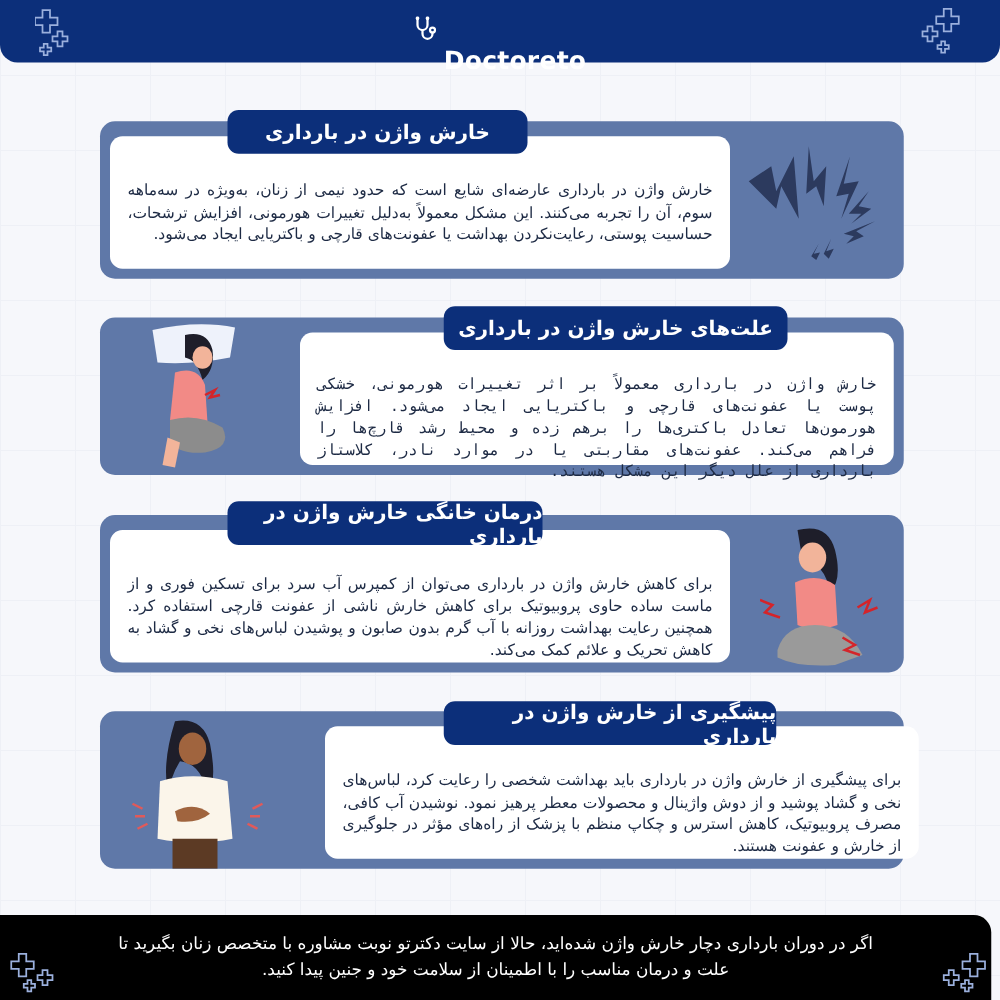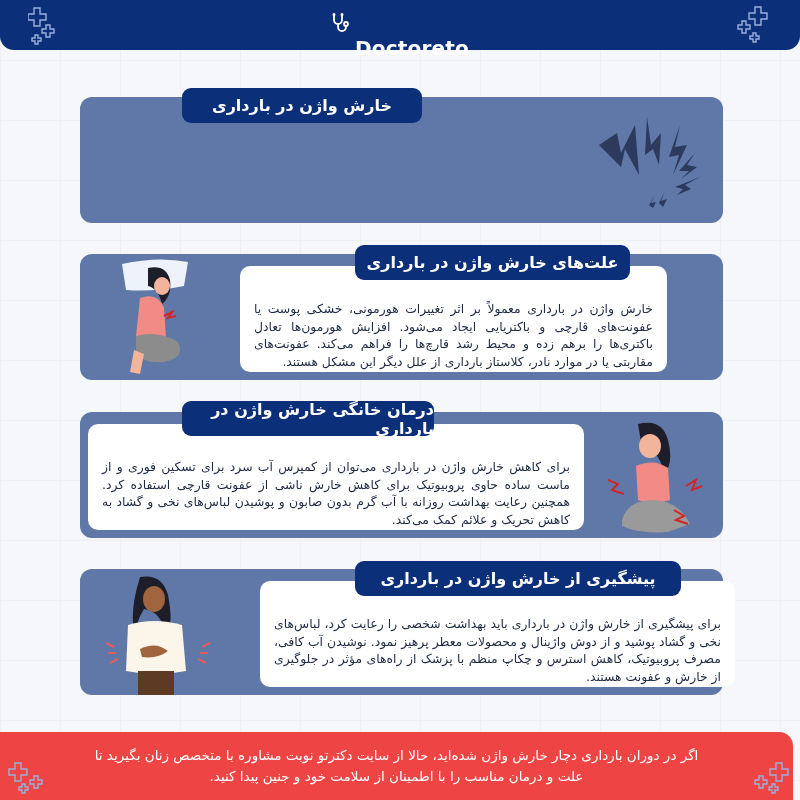--- a/index.html
+++ b/index.html
@@ -43,21 +43,21 @@
     position: absolute; height: 35px;
     background: #0c2f7a; border-radius: 9px;
     color: #fff; font-weight: bold; font-size: 16px;
     display: flex; align-items: center; justify-content: center;
     direction: rtl;
     z-index: 2;
   }
   .illus { position: absolute; }
   .footer {
     position: absolute; left: 0; top: 732px; width: 793px; height: 68px;
-    background: #ef4444; border-radius: 0 14px 0 0;
+    background: #000000; border-radius: 0 14px 0 0;
     color: #fff; font-size: 13.5px; line-height: 21px;
     direction: rtl; text-align: center;
     display: flex; align-items: center; justify-content: center;
     padding: 0 86px;
   }
 </style>
 </head>
 <body>
 
 <div class="bg-pattern"></div>
@@ -85,38 +85,41 @@
   <div class="cross-cluster" style="right:30px; top:5px;">
     <svg width="34" height="40" viewBox="0 0 34 40" fill="none" stroke="#9bb0dd" stroke-width="1.4">
       <path d="M19 2h6v6h6v6h-6v6h-6v-6h-6V8h6z"></path>
       <path d="M6 16h4v4h4v4h-4v4H6v-4H2v-4h4z"></path>
       <path d="M17 28h3v3h3v3h-3v3h-3v-3h-3v-3h3z"></path>
     </svg>
   </div>
 </div>
 
 <div class="card" style="top:97px;">
+  <div class="card-inner" style="left:8px; width:496px; padding-top:34px;">
+    <p>خارش واژن در بارداری عارضه‌ای شایع است که حدود نیمی از زنان، به‌ویژه در سه‌ماهه سوم، آن را تجربه می‌کنند. این مشکل معمولاً به‌دلیل تغییرات هورمونی، افزایش ترشحات، حساسیت پوستی، رعایت‌نکردن بهداشت یا عفونت‌های قارچی و باکتریایی ایجاد می‌شود.</p>
+  </div>
   <div class="illus" style="left:515px; top:18px;">
     <svg width="115" height="95" viewBox="0 0 115 95" fill="#2c3a5e">
       <path d="M4 30 L22 18 L26 38 L40 10 L44 60 L30 34 L26 52 Z"></path>
       <path d="M52 2 L56 30 L66 18 L64 50 L58 34 L50 40 Z"></path>
       <path d="M85 10 L80 32 L92 30 L78 60 L84 40 L74 42 Z"></path>
       <path d="M100 38 L92 50 L102 52 L86 64 L94 56 L84 56 Z"></path>
       <path d="M105 62 L90 70 L96 74 L82 80 L88 74 L80 72 Z"></path>
       <path d="M70 76 L66 86 L72 84 L68 92 L64 88 Z"></path>
       <path d="M60 80 L56 88 L61 87 L58 93 L54 90 Z"></path>
     </svg>
   </div>
 </div>
 <div class="pill" style="left:182px; top:88px; width:240px;">
   <span>خارش واژن در بارداری</span>
 </div>
 
 <div class="card" style="top:254px;">
-  <div class="card-inner" style="left:160px; width:427px; padding-top:34px;">
+  <div class="card-inner" style="left:160px; width:475px; padding-top:34px;font-family:Liberation Mono, monospace;">
     <p>خارش واژن در بارداری معمولاً بر اثر تغییرات هورمونی، خشکی پوست یا عفونت‌های قارچی و باکتریایی ایجاد می‌شود. افزایش هورمون‌ها تعادل باکتری‌ها را برهم زده و محیط رشد قارچ‌ها را فراهم می‌کند. عفونت‌های مقاربتی یا در موارد نادر، کلاستاز بارداری از علل دیگر این مشکل هستند.</p>
   </div>
   <div class="illus" style="left:38px; top:2px;">
     <svg width="80" height="122" viewBox="0 0 80 122">
       <path d="M4 8 Q40 0 70 6 L66 30 Q36 36 8 34 Z" fill="#eef2fb"></path>
       <path d="M30 12 Q48 8 52 24 Q54 40 44 48 Q40 32 30 30 Z" fill="#1e1e2a"></path>
       <ellipse cx="44" cy="30" rx="8" ry="9" fill="#f2b49a"></ellipse>
       <path d="M22 42 Q40 36 46 52 L48 82 Q30 86 18 80 Z" fill="#f28a86"></path>
       <path d="M18 80 Q40 74 60 86 Q68 102 46 106 Q24 108 18 96 Z" fill="#8c8c8c"></path>
       <path d="M16 94 L12 116 L22 118 L26 98 Z" fill="#f2b49a"></path>
@@ -157,21 +160,21 @@
       <path d="M38 2 Q60 -2 66 20 Q72 50 64 62 Q60 36 42 34 Q32 50 34 64 Q26 40 38 2 Z" fill="#1e1e2a"></path>
       <ellipse cx="52" cy="24" rx="11" ry="13" fill="#a0643e"></ellipse>
       <path d="M26 50 Q52 42 80 50 L84 96 Q54 102 24 96 Z" fill="#fbf5ea"></path>
       <path d="M36 96 L72 96 L72 120 L36 120 Z" fill="#5c3a24"></path>
       <path d="M38 74 Q54 66 66 76 Q56 84 40 82 Z" fill="#a0643e"></path>
       <path d="M4 68 L12 72 M6 78 L14 78 M8 88 L16 84" stroke="#e05a5a" stroke-width="2"></path>
       <path d="M108 68 L100 72 M106 78 L98 78 M104 88 L96 84" stroke="#e05a5a" stroke-width="2"></path>
     </svg>
   </div>
 </div>
-<div class="pill" style="left:355px; top:561px; width:326px;">
+<div class="pill" style="left:355px; top:561px; width:266px;">
   <span>پیشگیری از خارش واژن در بارداری</span>
 </div>
 
 <div class="footer">
   <div class="cross-cluster" style="left:8px; top:30px;">
     <svg width="36" height="34" viewBox="0 0 36 34" fill="none" stroke="#9bb0dd" stroke-width="1.4">
       <path d="M7 1h6v6h6v6h-6v6H7v-6H1V7h6z"></path>
       <path d="M26 14h4v4h4v4h-4v4h-4v-4h-4v-4h4z"></path>
       <path d="M14 22h3v3h3v3h-3v3h-3v-3h-3v-3h3z"></path>
     </svg>

